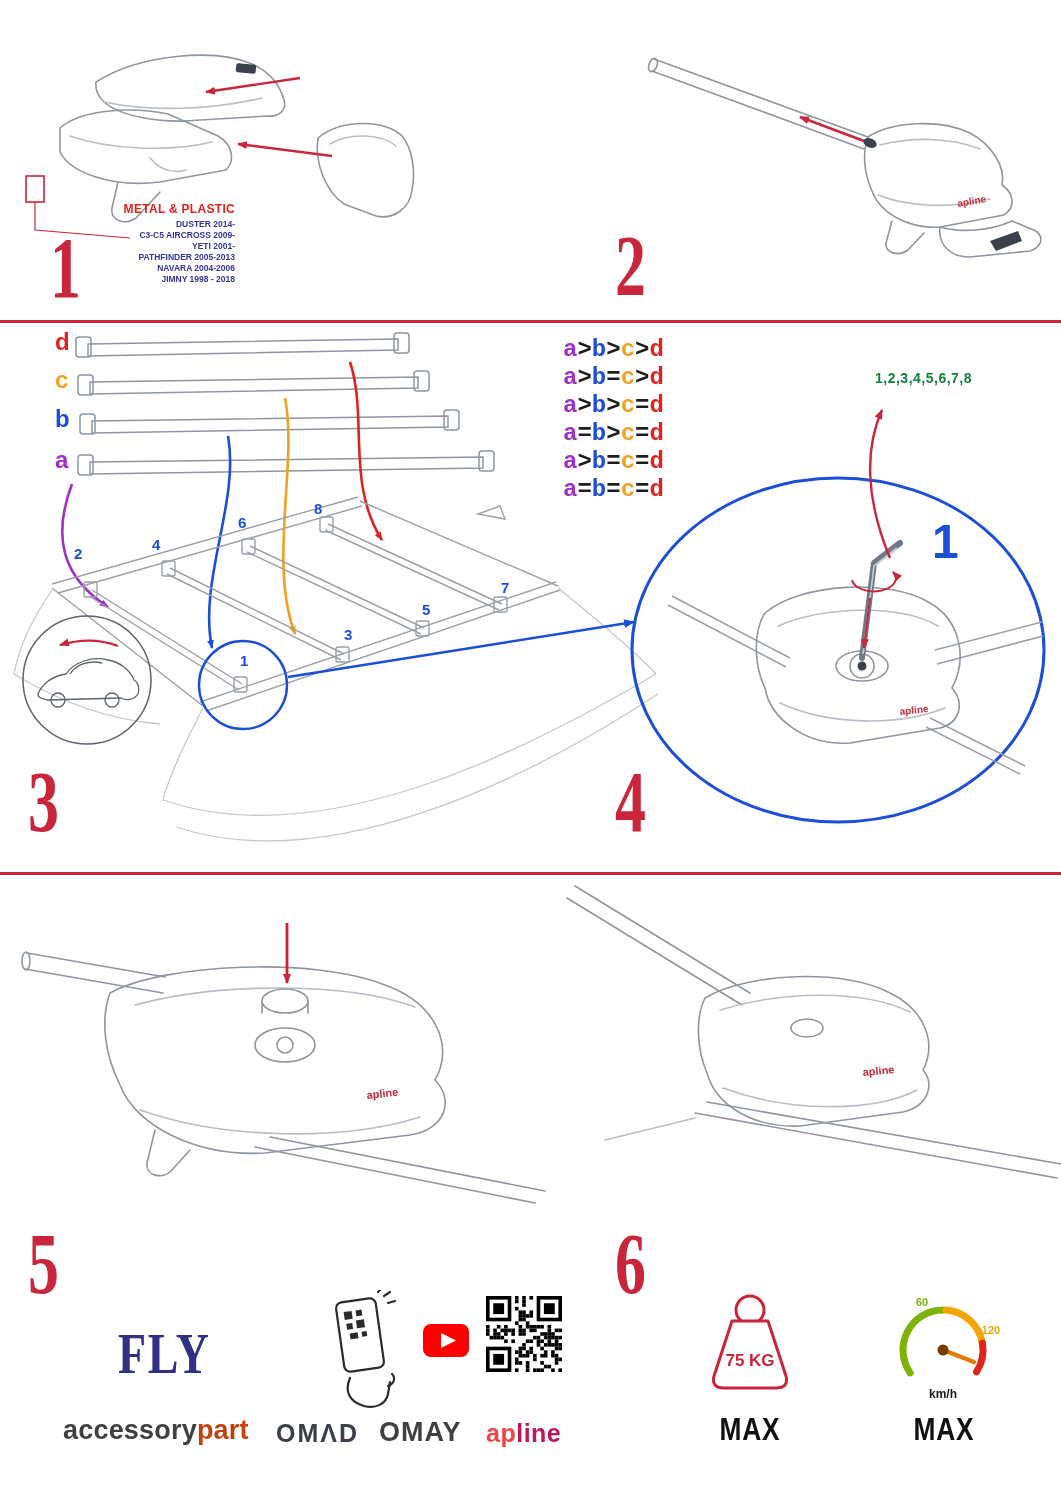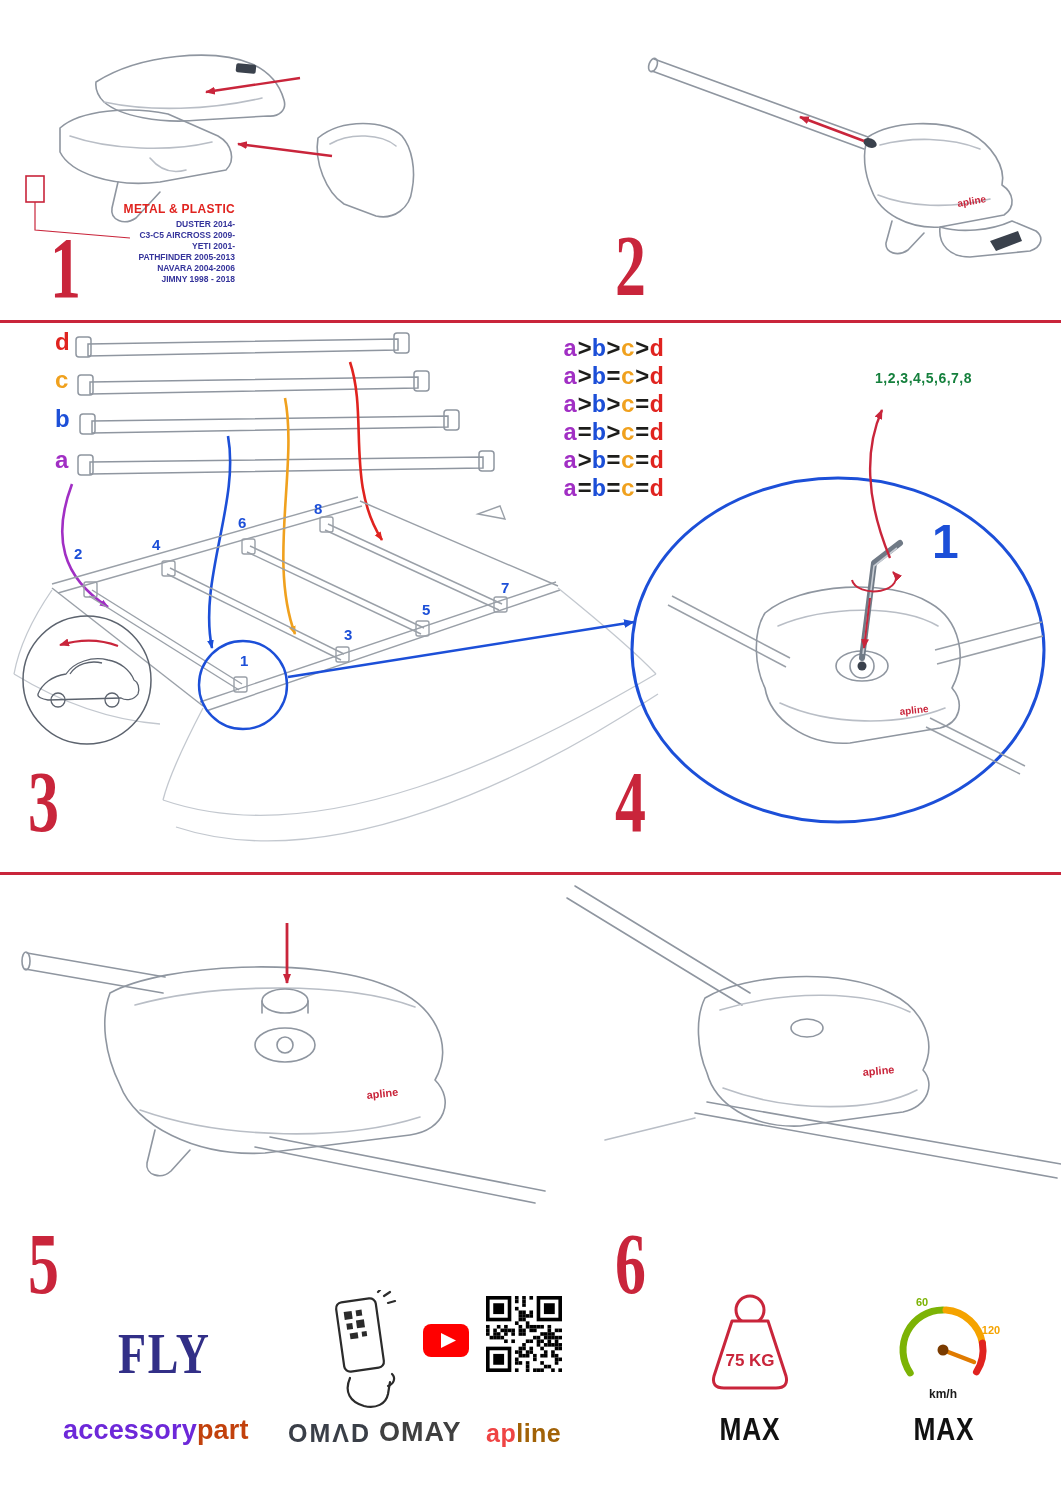--- a/index.html
+++ b/index.html
@@ -14,25 +14,25 @@
   .compat-list div{color:#35349b;font-size:8.5px;line-height:11px;font-weight:700;}
   .bar-label{font-weight:700;font-size:24px;line-height:1;}
   .cmp-list{font-weight:700;font-size:24px;line-height:28px;font-family:Liberation Mono, monospace;}
   .cmp-line span{font-weight:700;}
   .roofnum{color:#1c4fd8;font-weight:700;font-size:15px;line-height:1;}
   .seq-text{color:#15803d;font-weight:700;font-size:14px;letter-spacing:.5px;}
   .big-one{color:#1c4fd8;font-weight:700;font-size:48px;line-height:1;}
   .fly-logo{font-family:"Liberation Serif", serif;font-weight:700;font-size:56px;color:#322f87;
             letter-spacing:2px;transform:scaleX(.82);transform-origin:left top;}
   .ap-logo{font-size:27px;font-weight:700;letter-spacing:.2px;}
-  .ap-logo .black{color:#6d28d9;} .ap-logo .red{color:#c2410c;}
+  .ap-logo .black{color:#404040;} .ap-logo .red{color:#c2410c;}
   .omad-logo{font-size:25px;font-weight:700;color:#3a3f48;letter-spacing:2px;}
   .omay-logo{font-size:27px;font-weight:800;color:#404040;letter-spacing:1px;}
   .apline-logo{font-size:25px;font-weight:700;letter-spacing:.5px;}
-  .apline-logo .dark{color:#ef4444;} .apline-logo .red{color:#a16207;}
+  .apline-logo .dark{color:#ef4444;} .apline-logo .red{color:#be185d;}
   .max-label{font-weight:700;font-size:31px;color:#111;text-align:center;
              transform:scaleX(.85);letter-spacing:1px;}
 </style>
 </head>
 <body>
 
 <div id="page">
 
   <svg class="abs" style="left:0;top:40px" width="440" height="235" viewBox="0 0 440 235">
     <defs>
@@ -449,21 +449,21 @@
         <rect x="28.952380952380953" y="72.38095238095238" width="3.619047619047619" height="3.619047619047619" fill="#000"></rect>
         <rect x="39.80952380952381" y="72.38095238095238" width="3.619047619047619" height="3.619047619047619" fill="#000"></rect>
         <rect x="47.04761904761905" y="72.38095238095238" width="3.619047619047619" height="3.619047619047619" fill="#000"></rect>
         <rect x="50.666666666666664" y="72.38095238095238" width="3.619047619047619" height="3.619047619047619" fill="#000"></rect>
         <rect x="54.285714285714285" y="72.38095238095238" width="3.619047619047619" height="3.619047619047619" fill="#000"></rect>
         <rect x="65.14285714285714" y="72.38095238095238" width="3.619047619047619" height="3.619047619047619" fill="#000"></rect>
         <rect x="72.38095238095238" y="72.38095238095238" width="3.619047619047619" height="3.619047619047619" fill="#000"></rect>
       </g>
   </svg>
 
-  <div class="abs omad-logo" style="left:288px;top:1419px">OMΛD</div>
+  <div class="abs omad-logo" style="left:276px;top:1419px">OMΛD</div>
   <div class="abs omay-logo" style="left:379px;top:1417px">OMAY</div>
   <div class="abs apline-logo" style="left:486px;top:1419px">
     <span class="dark">ap</span><span class="red">line</span>
   </div>
 
   <svg class="abs" style="left:696px;top:1288px" width="108" height="112" viewBox="0 0 108 112">
     <g stroke="#c9253b" stroke-width="3" fill="none" stroke-linejoin="round">
       <circle cx="54" cy="22" r="14"></circle>
       <path d="M36,33 L72,33 L90,88 Q93,100 80,100 L28,100 Q15,100 18,88 Z" fill="#ffffff"></path>
     </g>

